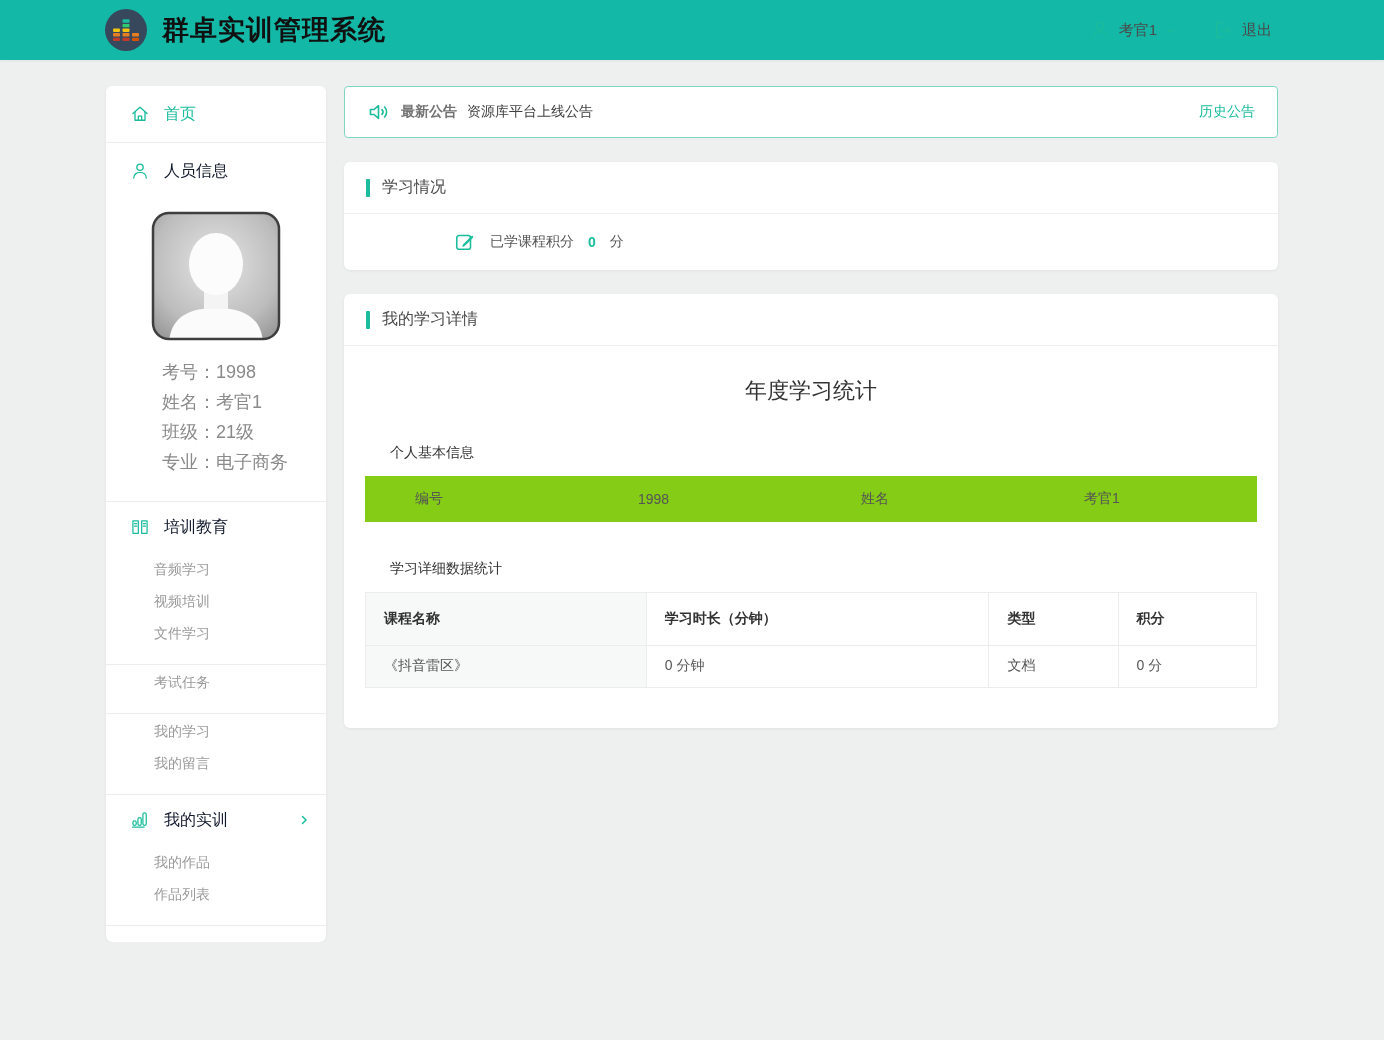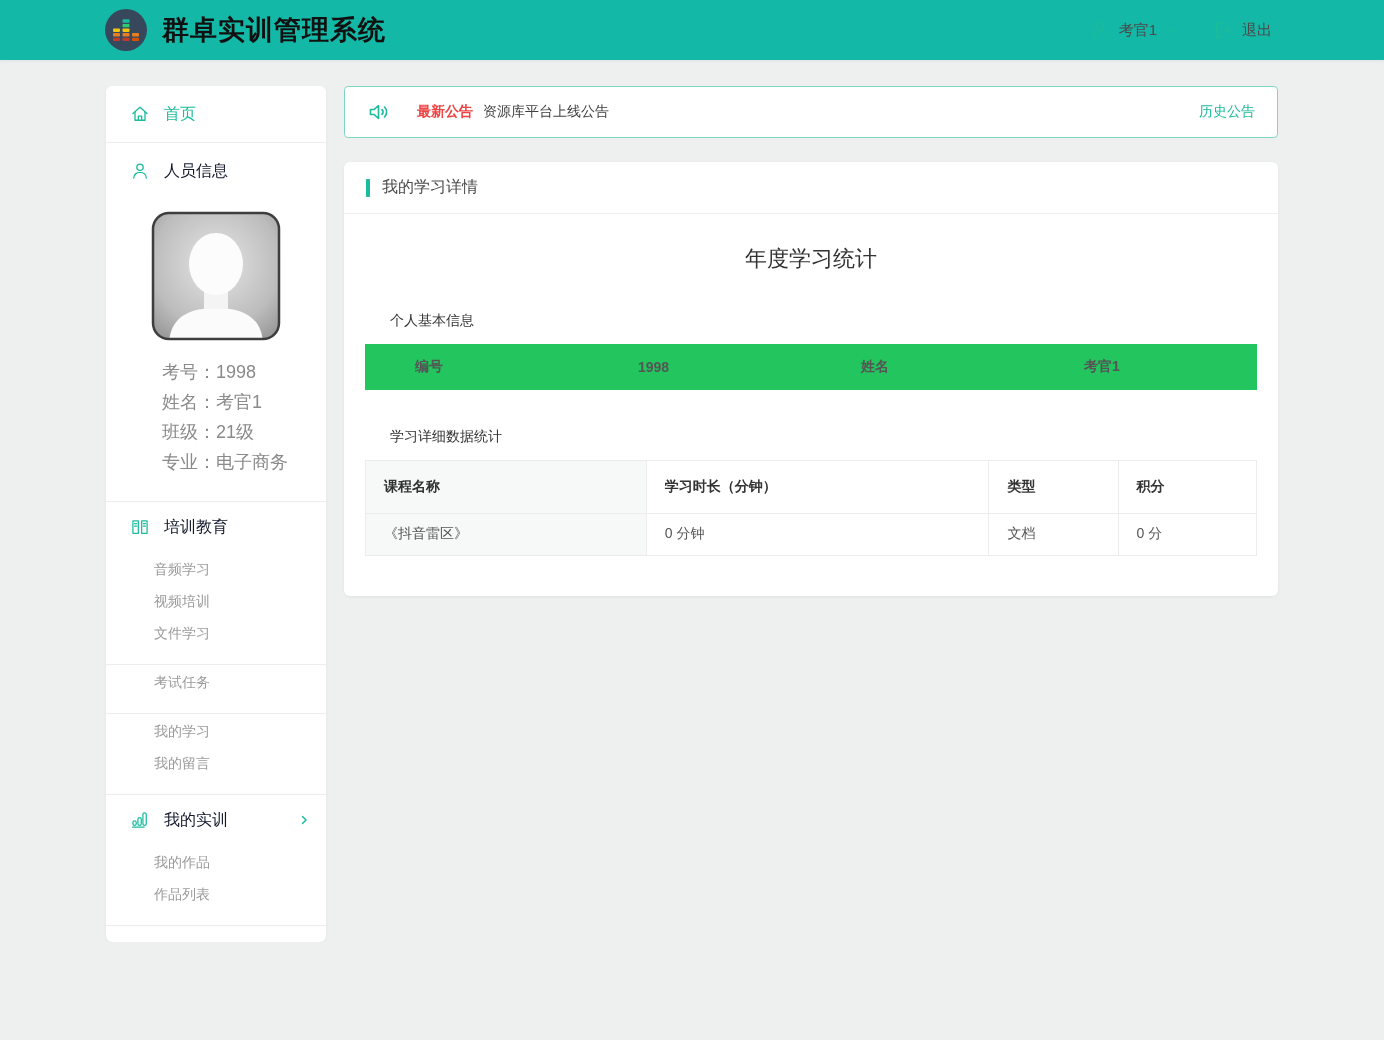--- a/index.html
+++ b/index.html
@@ -53,21 +53,21 @@
   .profile-info { padding:16px 0 0 46px; }
   .profile-line { font-size:18px; color:#8a8a8a; line-height:30px;margin-left:10px; }
 
   
   .main { flex:1 1 auto; min-width:0; }
   .notice {
     background:#fff; border:1px solid #7fd8c3; border-radius:4px;
     height:52px; display:flex; align-items:center;
     padding:0 22px; gap:10px; margin-bottom:24px;
   }
-  .notice-latest { color:#ef4444; font-weight:700; font-size:14px;margin-left:16px; }
+  .notice-latest { color:#737373; font-weight:700; font-size:14px; }
   .notice-text { color:#404040; font-size:14px; margin-left:0; cursor:pointer; }
   .notice-history { margin-left:auto; color:#1abc9c; font-size:14px; cursor:pointer; }
 
   .card {
     background:#fff; border-radius:6px;
     box-shadow:0 1px 3px rgba(0,0,0,.06);
     margin-bottom:24px;
   }
   .card-head {
     display:flex; align-items:center; gap:12px;
@@ -80,24 +80,24 @@
   .score-row { display:flex; align-items:center; gap:14px; padding:17px 0 17px 110px; }
   .score-icon { display:flex; }
   .score-label { font-size:14px; color:#555; }
   .score-value { color:#1abc9c; font-weight:700; font-size:14px; }
   .score-unit { font-size:14px; color:#555; }
 
   .detail-body { padding-bottom:40px; }
   .annual-heading { text-align:center; font-size:22px; color:#333; padding:30px 0 38px; }
   .block-label { font-size:14px; color:#333; margin:0 0 14px 46px; }
   .basic-row {
-    margin:0 21px 38px; background:#22c55e;
+    margin:0 21px 38px; background:#84cc16;
     display:grid; grid-template-columns:repeat(4,1fr);
     height:46px; align-items:center;
-    font-size:14px; color:#555;font-weight:bold;
+    font-size:14px; color:#555;
   }
   .basic-cell { padding-left:50px; }
 
   .data-table { margin:0 21px; border:1px solid #ececec; }
   table { width:100%; border-collapse:collapse; font-size:14px; table-layout:fixed; }
   th {
     text-align:left; font-weight:700; color:#333;
     height:52px; padding:0 18px;
     border-right:1px solid #ececec; border-bottom:1px solid #ececec;
     background:#fff;
@@ -275,20 +275,37 @@
           <path d="M3.5 9.5v5h3.6l4.4 3.8V5.7L7.1 9.5z"></path>
           <path d="M15 9.6a3.6 3.6 0 0 1 0 4.8"></path>
           <path d="M17.6 7a7.3 7.3 0 0 1 0 10"></path>
         </svg>
       </span>
       <span class="notice-latest">最新公告</span>
       <span class="notice-text">资源库平台上线公告</span>
       <span class="notice-history">历史公告</span>
     </div>
 
+    <section class="card">
+      <div class="card-head">
+        <span class="tealbar"></span>
+        <span class="card-title">学习情况</span>
+      </div>
+      <div class="score-row">
+        <span class="score-icon">
+          <svg width="22" height="22" viewBox="0 0 24 24">
+            <rect x="3" y="5" width="15" height="15" rx="2.5" fill="none" stroke="#1abc9c" stroke-width="1.7"></rect>
+            <path d="M10.5 14.5l8.2-8.2 1.8-0.5-0.5 1.8-8.2 8.2-2.3 1z" fill="#1abc9c" stroke="#1abc9c" stroke-width="1" stroke-linejoin="round"></path>
+          </svg>
+        </span>
+        <span class="score-label">已学课程积分</span>
+        <span class="score-value">0</span>
+        <span class="score-unit">分</span>
+      </div>
+    </section>
 
     <section class="card">
       <div class="card-head">
         <span class="tealbar"></span>
         <span class="card-title">我的学习详情</span>
       </div>
 
       <div class="detail-body">
         <h2 class="annual-heading" style="margin:0; font-weight:400;">年度学习统计</h2>
 

